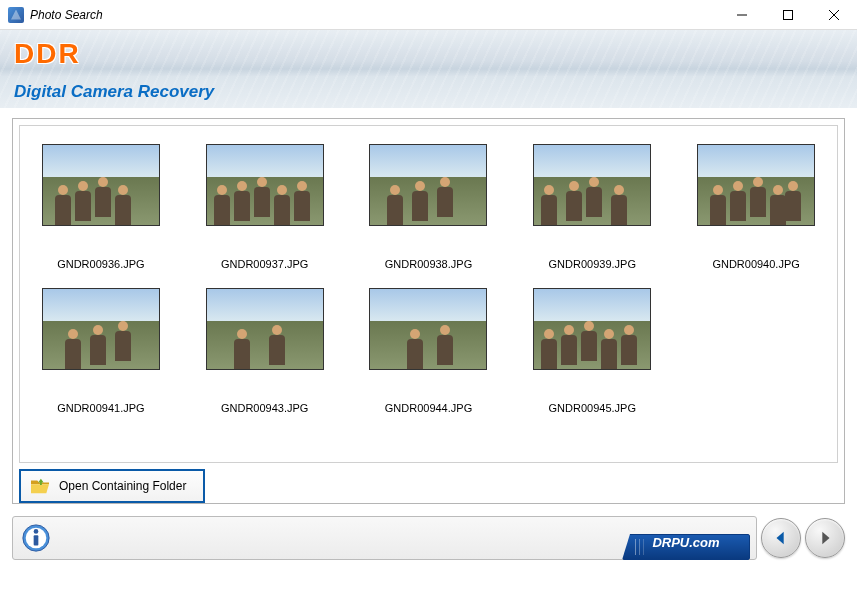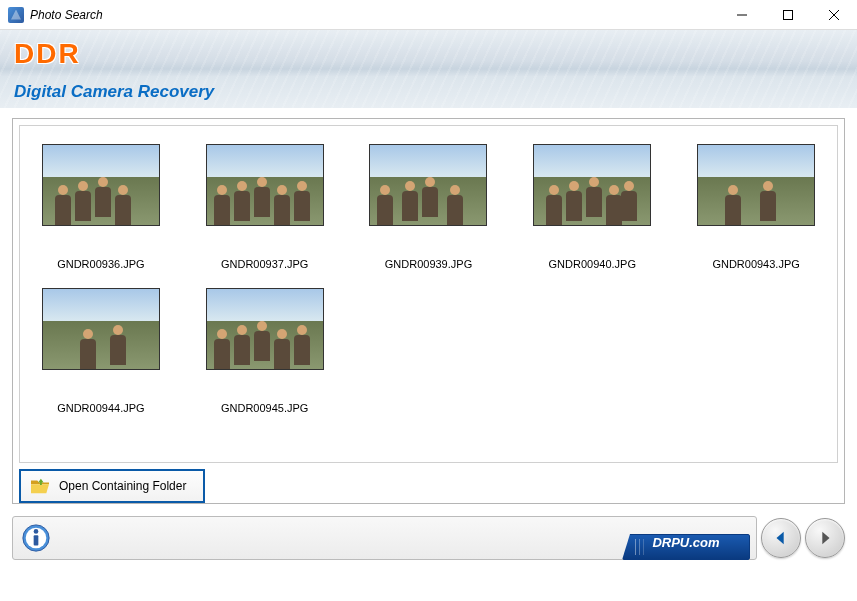--- a/index.html
+++ b/index.html
@@ -109,20 +109,32 @@
                 <div class="person" style="left: 87px; height: 36px;"></div>
               </div>
             </div>
             <div class="thumb-label">GNDR00937.JPG</div>
           </div>
           <div class="thumb">
             <div class="thumb-img">
               <div class="sky"></div>
               <div class="ground"></div>
               <div class="people">
+                <div class="person" style="left: 17px; height: 32px;"></div>
+                <div class="person" style="left: 42px; height: 36px;"></div>
+                <div class="person" style="left: 67px; height: 40px;"></div>
+              </div>
+            </div>
+            <div class="thumb-label">GNDR00938.JPG</div>
+          </div>
+          <div class="thumb">
+            <div class="thumb-img">
+              <div class="sky"></div>
+              <div class="ground"></div>
+              <div class="people">
                 <div class="person" style="left: 7px; height: 32px;"></div>
                 <div class="person" style="left: 32px; height: 36px;"></div>
                 <div class="person" style="left: 52px; height: 40px;"></div>
                 <div class="person" style="left: 77px; height: 32px;"></div>
               </div>
             </div>
             <div class="thumb-label">GNDR00939.JPG</div>
           </div>
           <div class="thumb">
             <div class="thumb-img">
@@ -130,20 +142,32 @@
               <div class="ground"></div>
               <div class="people">
                 <div class="person" style="left: 12px; height: 32px;"></div>
                 <div class="person" style="left: 32px; height: 36px;"></div>
                 <div class="person" style="left: 52px; height: 40px;"></div>
                 <div class="person" style="left: 72px; height: 32px;"></div>
                 <div class="person" style="left: 87px; height: 36px;"></div>
               </div>
             </div>
             <div class="thumb-label">GNDR00940.JPG</div>
+          </div>
+          <div class="thumb">
+            <div class="thumb-img">
+              <div class="sky"></div>
+              <div class="ground"></div>
+              <div class="people">
+                <div class="person" style="left: 22px; height: 32px;"></div>
+                <div class="person" style="left: 47px; height: 36px;"></div>
+                <div class="person" style="left: 72px; height: 40px;"></div>
+              </div>
+            </div>
+            <div class="thumb-label">GNDR00941.JPG</div>
           </div>
           <div class="thumb">
             <div class="thumb-img">
               <div class="sky"></div>
               <div class="ground"></div>
               <div class="people">
                 <div class="person" style="left: 27px; height: 32px;"></div>
                 <div class="person" style="left: 62px; height: 36px;"></div>
               </div>
             </div>

